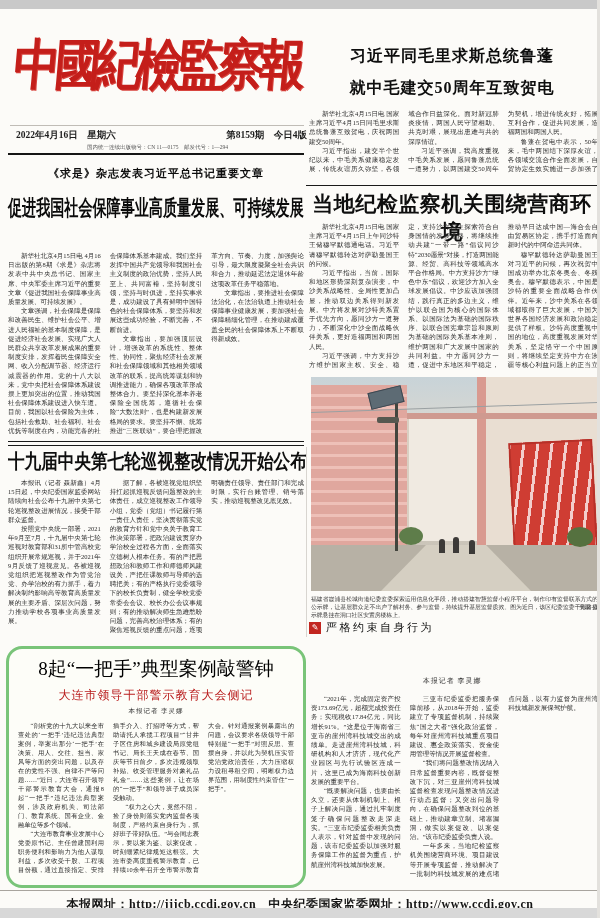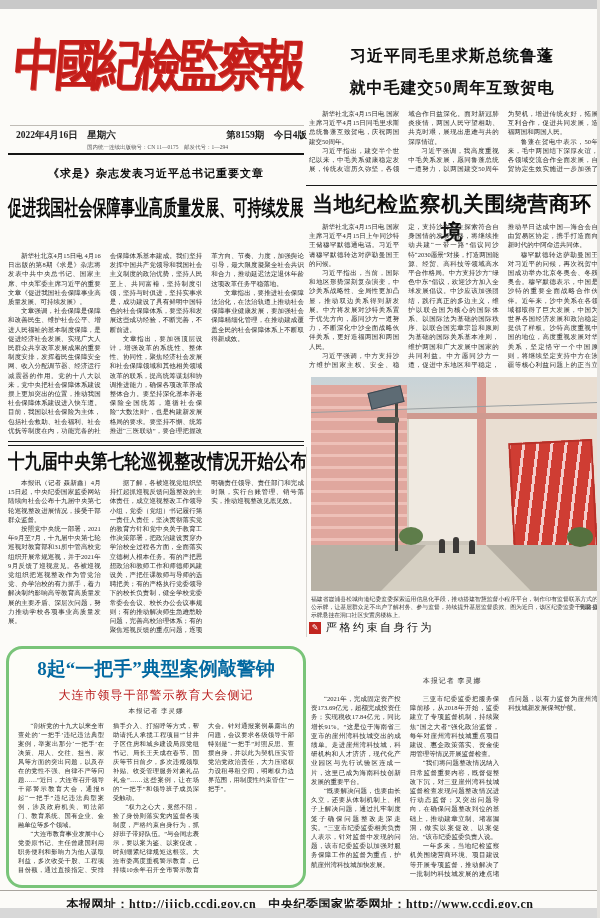--- a/index.html
+++ b/index.html
@@ -97,21 +97,21 @@
     display:flex; align-items:center; justify-content:center; }
   .report-tag .tag-text { font-size:11px; letter-spacing:2.5px; color:#111; }
   .yazhou-title { position:absolute; top:639px; left:306px; width:292px; font-size:22px; letter-spacing:1px; }
   .yazhou-byline { position:absolute; top:676px; left:306px; width:292px; text-align:center;
     font-size:7px; color:#333; letter-spacing:1px; }
   .yazhou-body { position:absolute; top:694px; left:311px; width:287px; height:192px; }
 
   
   .green-box { position:absolute; top:646px; left:6px; width:300px; height:242px; box-sizing:border-box;
     border:3px solid #79c479; border-radius:16px; background:#fdfdf8; overflow:hidden; }
-  .dalian-title { margin-top:7px; font-size:19px; font-weight:bold; text-align:center; color:#0369a1; }
+  .dalian-title { margin-top:7px; font-size:19px; font-weight:normal; text-align:center; color:#000000; }
   .dalian-sub { margin-top:5px; font-size:12px; text-align:center; color:#b91c1c; letter-spacing:1px; }
   .dalian-byline { margin-top:3px; font-size:6.5px; text-align:center; color:#333; letter-spacing:1px; }
   .dalian-body { margin:5px 9px 0 9px; height:156px; font-size:6.3px; line-height:9px; }
 
   
   .footer { position:absolute; top:890px; left:0; width:600px; border-top:1px solid #a8a49e;
     padding-top:5px; text-align:center; font-size:12px; font-weight:bold; color:#151515; letter-spacing:0.5px; }
 </style>
 </head>
 <body>

